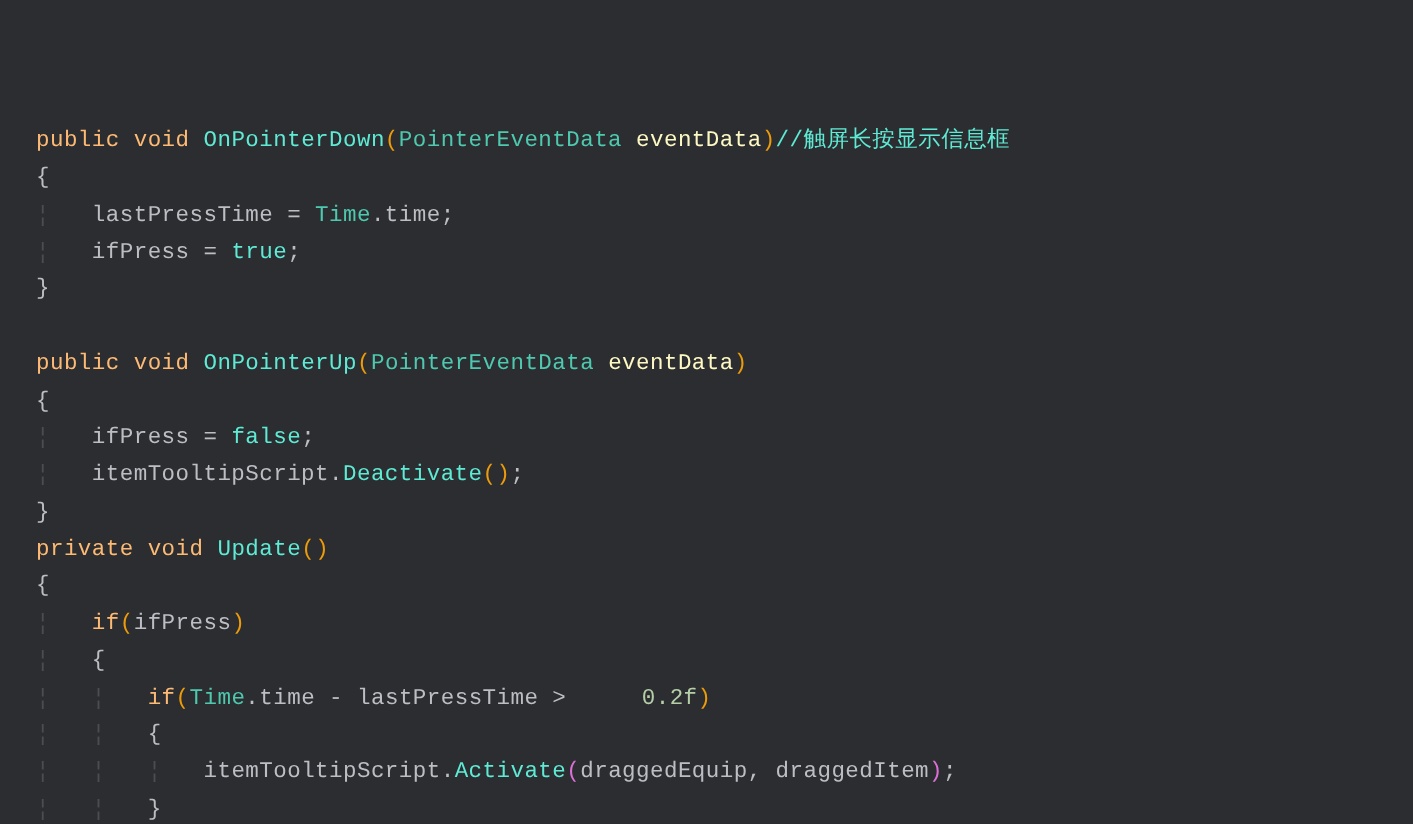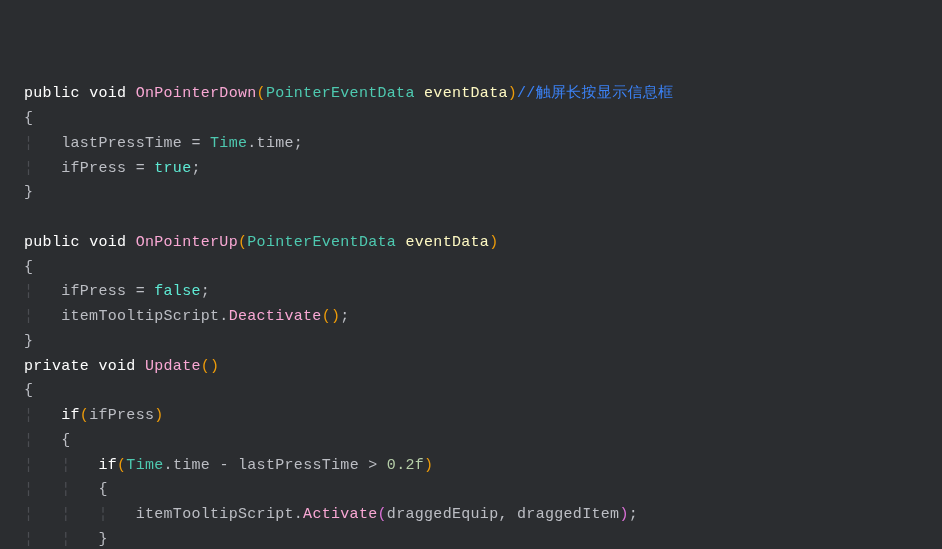--- a/index.html
+++ b/index.html
@@ -10,30 +10,30 @@
     line-height: 1.65;
     color: #bcbec4;
     padding: 8px 0 8px 24px;
     white-space: pre;
     overflow: hidden;
     width: 942px;
     height: 549px;
     letter-spacing: 0.3px;
   }
   .line { display: block; }
-  .kw    { color: #ffffff; }
+  .kw    { color: #fdba74; }
   .type  { color: #4ec9b0; margin-top: 24px; }
-  .fn    { color: #f9a8d4; }
+  .fn    { color: #5eead4; }
   .param { color: #fef9c3; }
   .paren { color: #ec9b0a; }
   .paren2{ color: #da70d6; }
   .punct { color: #bcbec4; }
-  .num   { color: #b5cea8; }
+  .num   { color: #b5cea8; margin-left: 41px; }
   .bool  { color: #5eead4; }
-  .cmt   { color: #3b82f6; }
+  .cmt   { color: #5eead4; }
   .ident { color: #bcbec4; }
   .indent-guide { color: #4b4d52; }
 </style>
 </head>
 <body>
 
 
 <div><span class="line"><span class="kw">public</span> <span class="kw">void</span> <span class="fn">OnPointerDown</span><span class="paren">(</span><span class="type">PointerEventData</span> <span class="param">eventData</span><span class="paren">)</span><span class="cmt">//触屏长按显示信息框</span></span><span class="line"><span class="punct">{</span></span><span class="line"><span class="indent-guide">¦   </span><span class="ident">lastPressTime</span><span class="punct"> = </span><span class="type">Time</span><span class="punct">.</span><span class="ident">time</span><span class="punct">;</span></span><span class="line"><span class="indent-guide">¦   </span><span class="ident">ifPress</span><span class="punct"> = </span><span class="bool">true</span><span class="punct">;</span></span><span class="line"><span class="punct">}</span></span><span class="line"> </span><span class="line"><span class="kw">public</span> <span class="kw">void</span> <span class="fn">OnPointerUp</span><span class="paren">(</span><span class="type">PointerEventData</span> <span class="param">eventData</span><span class="paren">)</span></span><span class="line"><span class="punct">{</span></span><span class="line"><span class="indent-guide">¦   </span><span class="ident">ifPress</span><span class="punct"> = </span><span class="bool">false</span><span class="punct">;</span></span><span class="line"><span class="indent-guide">¦   </span><span class="ident">itemTooltipScript</span><span class="punct">.</span><span class="fn">Deactivate</span><span class="paren">(</span><span class="paren">)</span><span class="punct">;</span></span><span class="line"><span class="punct">}</span></span><span class="line"><span class="kw">private</span> <span class="kw">void</span> <span class="fn">Update</span><span class="paren">(</span><span class="paren">)</span></span><span class="line"><span class="punct">{</span></span><span class="line"><span class="indent-guide">¦   </span><span class="kw">if</span><span class="paren">(</span><span class="ident">ifPress</span><span class="paren">)</span></span><span class="line"><span class="indent-guide">¦   </span><span class="punct">{</span></span><span class="line"><span class="indent-guide">¦   </span><span class="indent-guide">¦   </span><span class="kw">if</span><span class="paren">(</span><span class="type">Time</span><span class="punct">.</span><span class="ident">time</span><span class="punct"> - </span><span class="ident">lastPressTime</span><span class="punct"> &gt; </span><span class="num">0.2f</span><span class="paren">)</span></span><span class="line"><span class="indent-guide">¦   </span><span class="indent-guide">¦   </span><span class="punct">{</span></span><span class="line"><span class="indent-guide">¦   </span><span class="indent-guide">¦   </span><span class="indent-guide">¦   </span><span class="ident">itemTooltipScript</span><span class="punct">.</span><span class="fn">Activate</span><span class="paren2">(</span><span class="ident">draggedEquip</span><span class="punct">, </span><span class="ident">draggedItem</span><span class="paren2">)</span><span class="punct">;</span></span><span class="line"><span class="indent-guide">¦   </span><span class="indent-guide">¦   </span><span class="punct">}</span></span></div>
 
 

